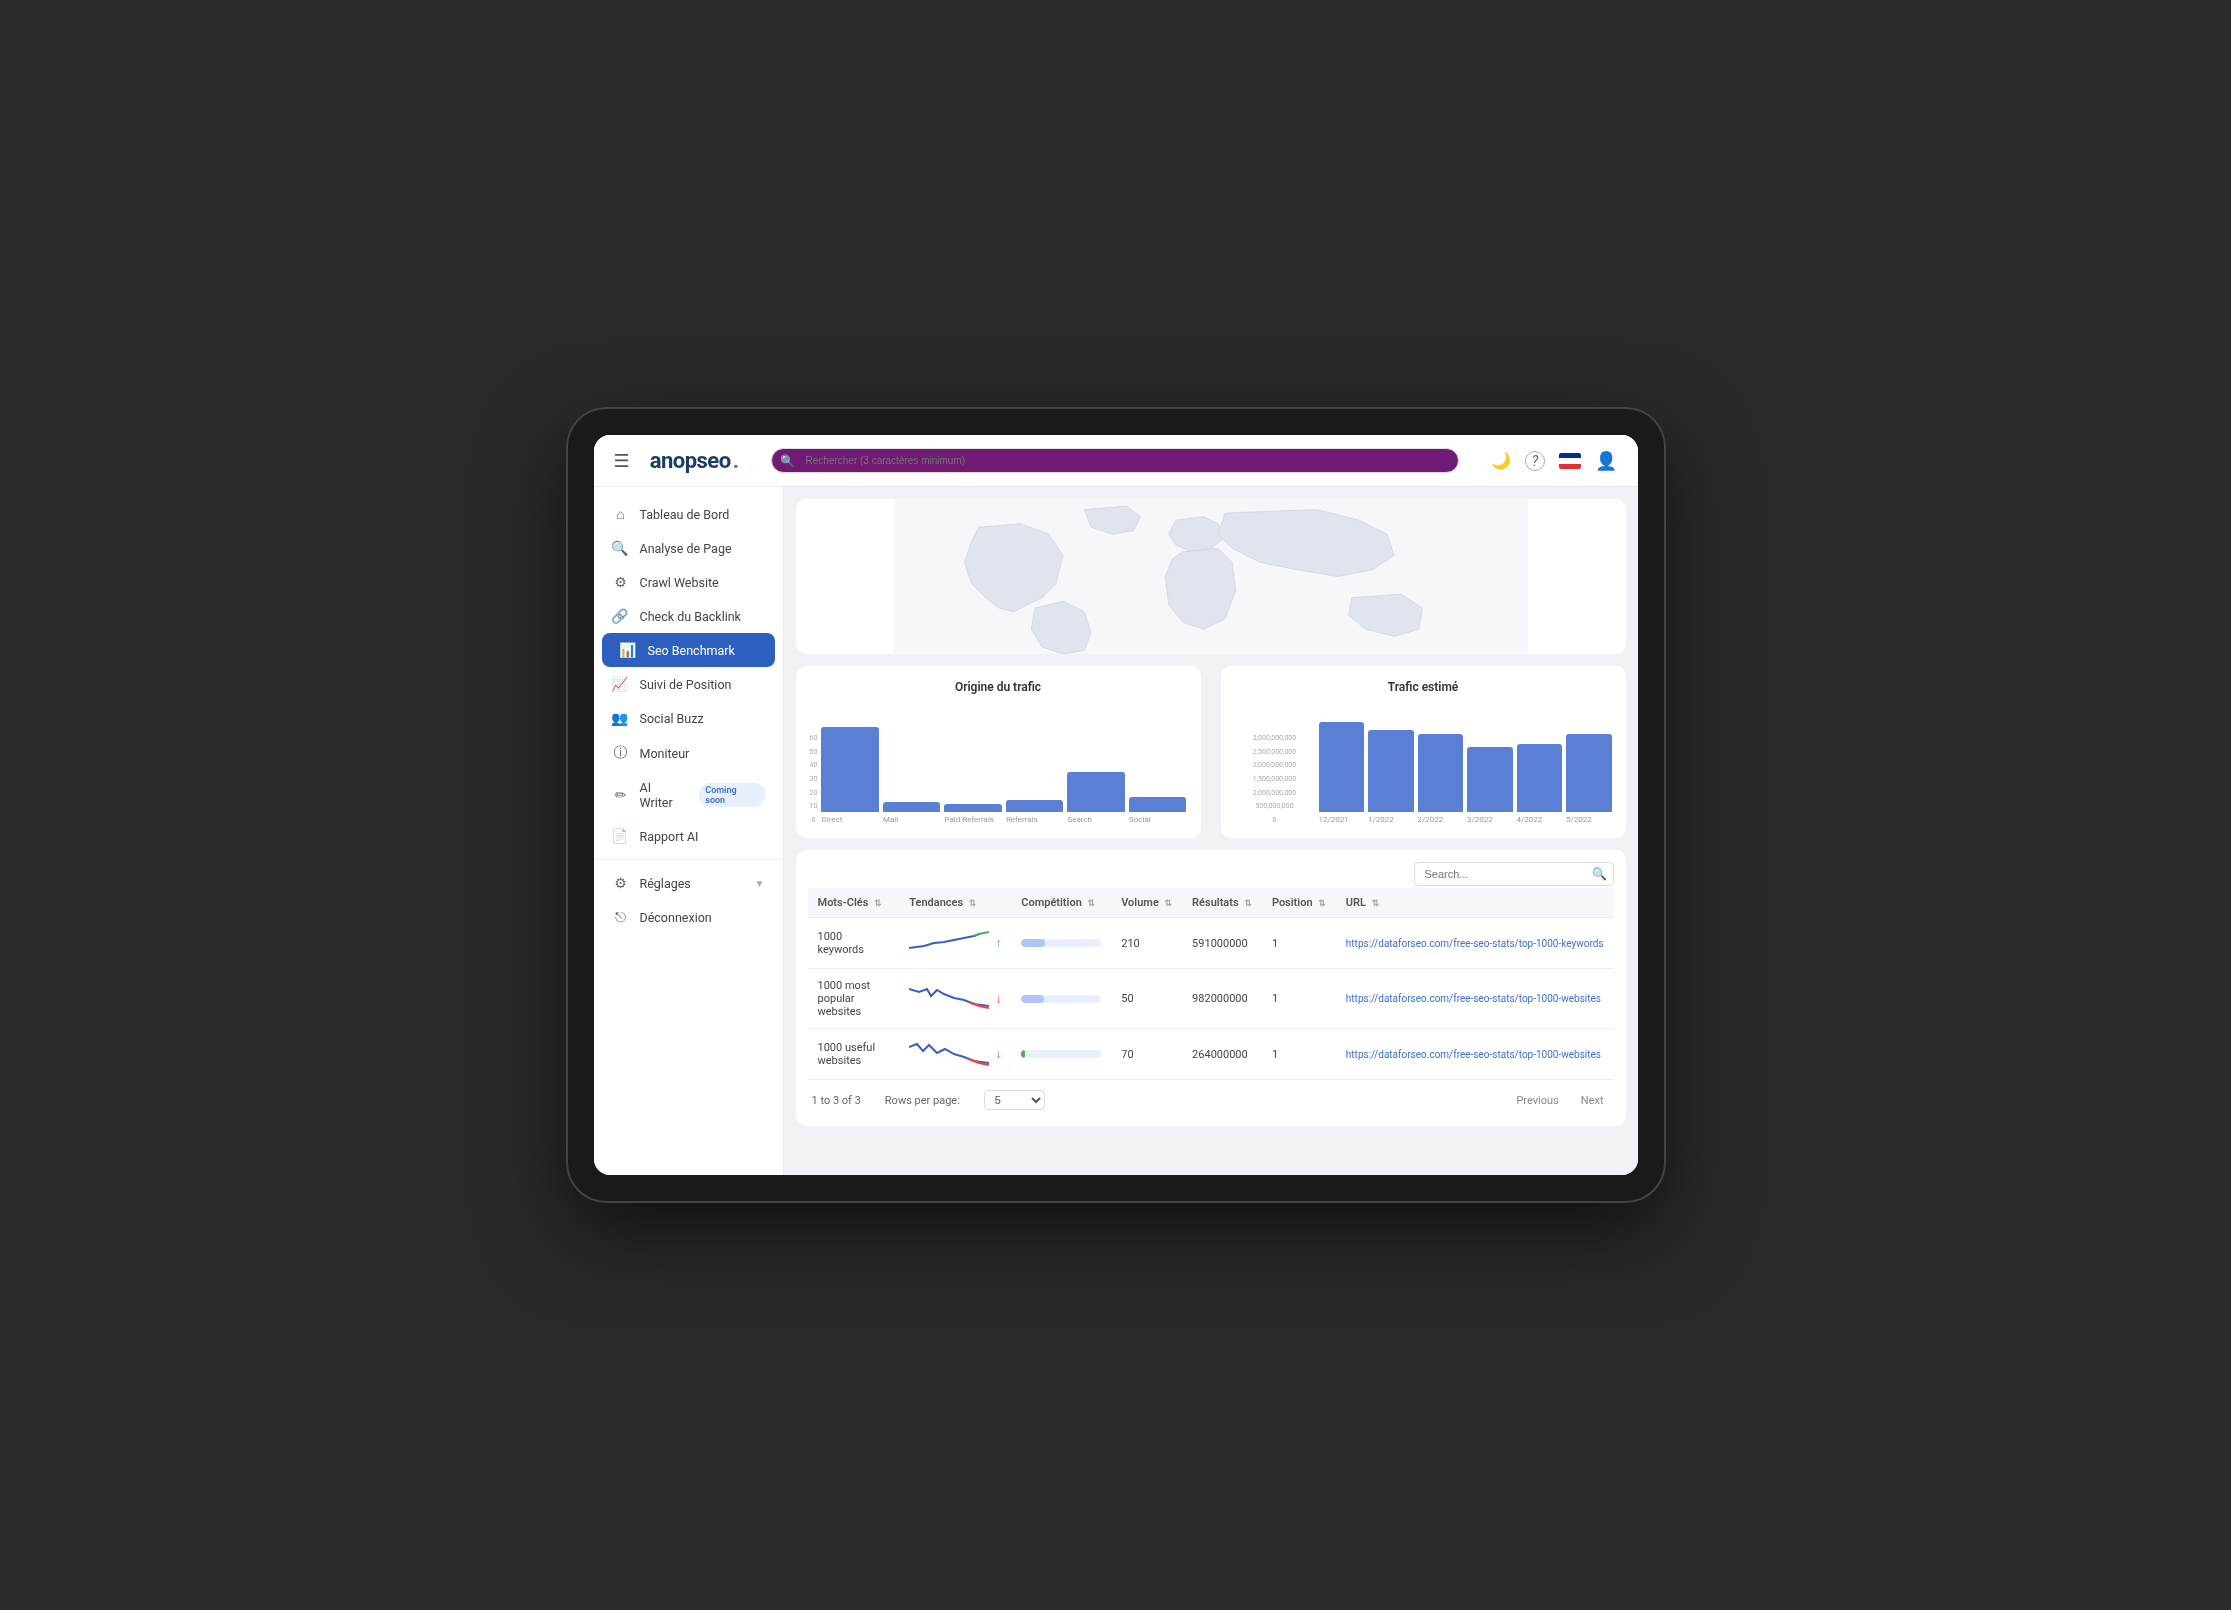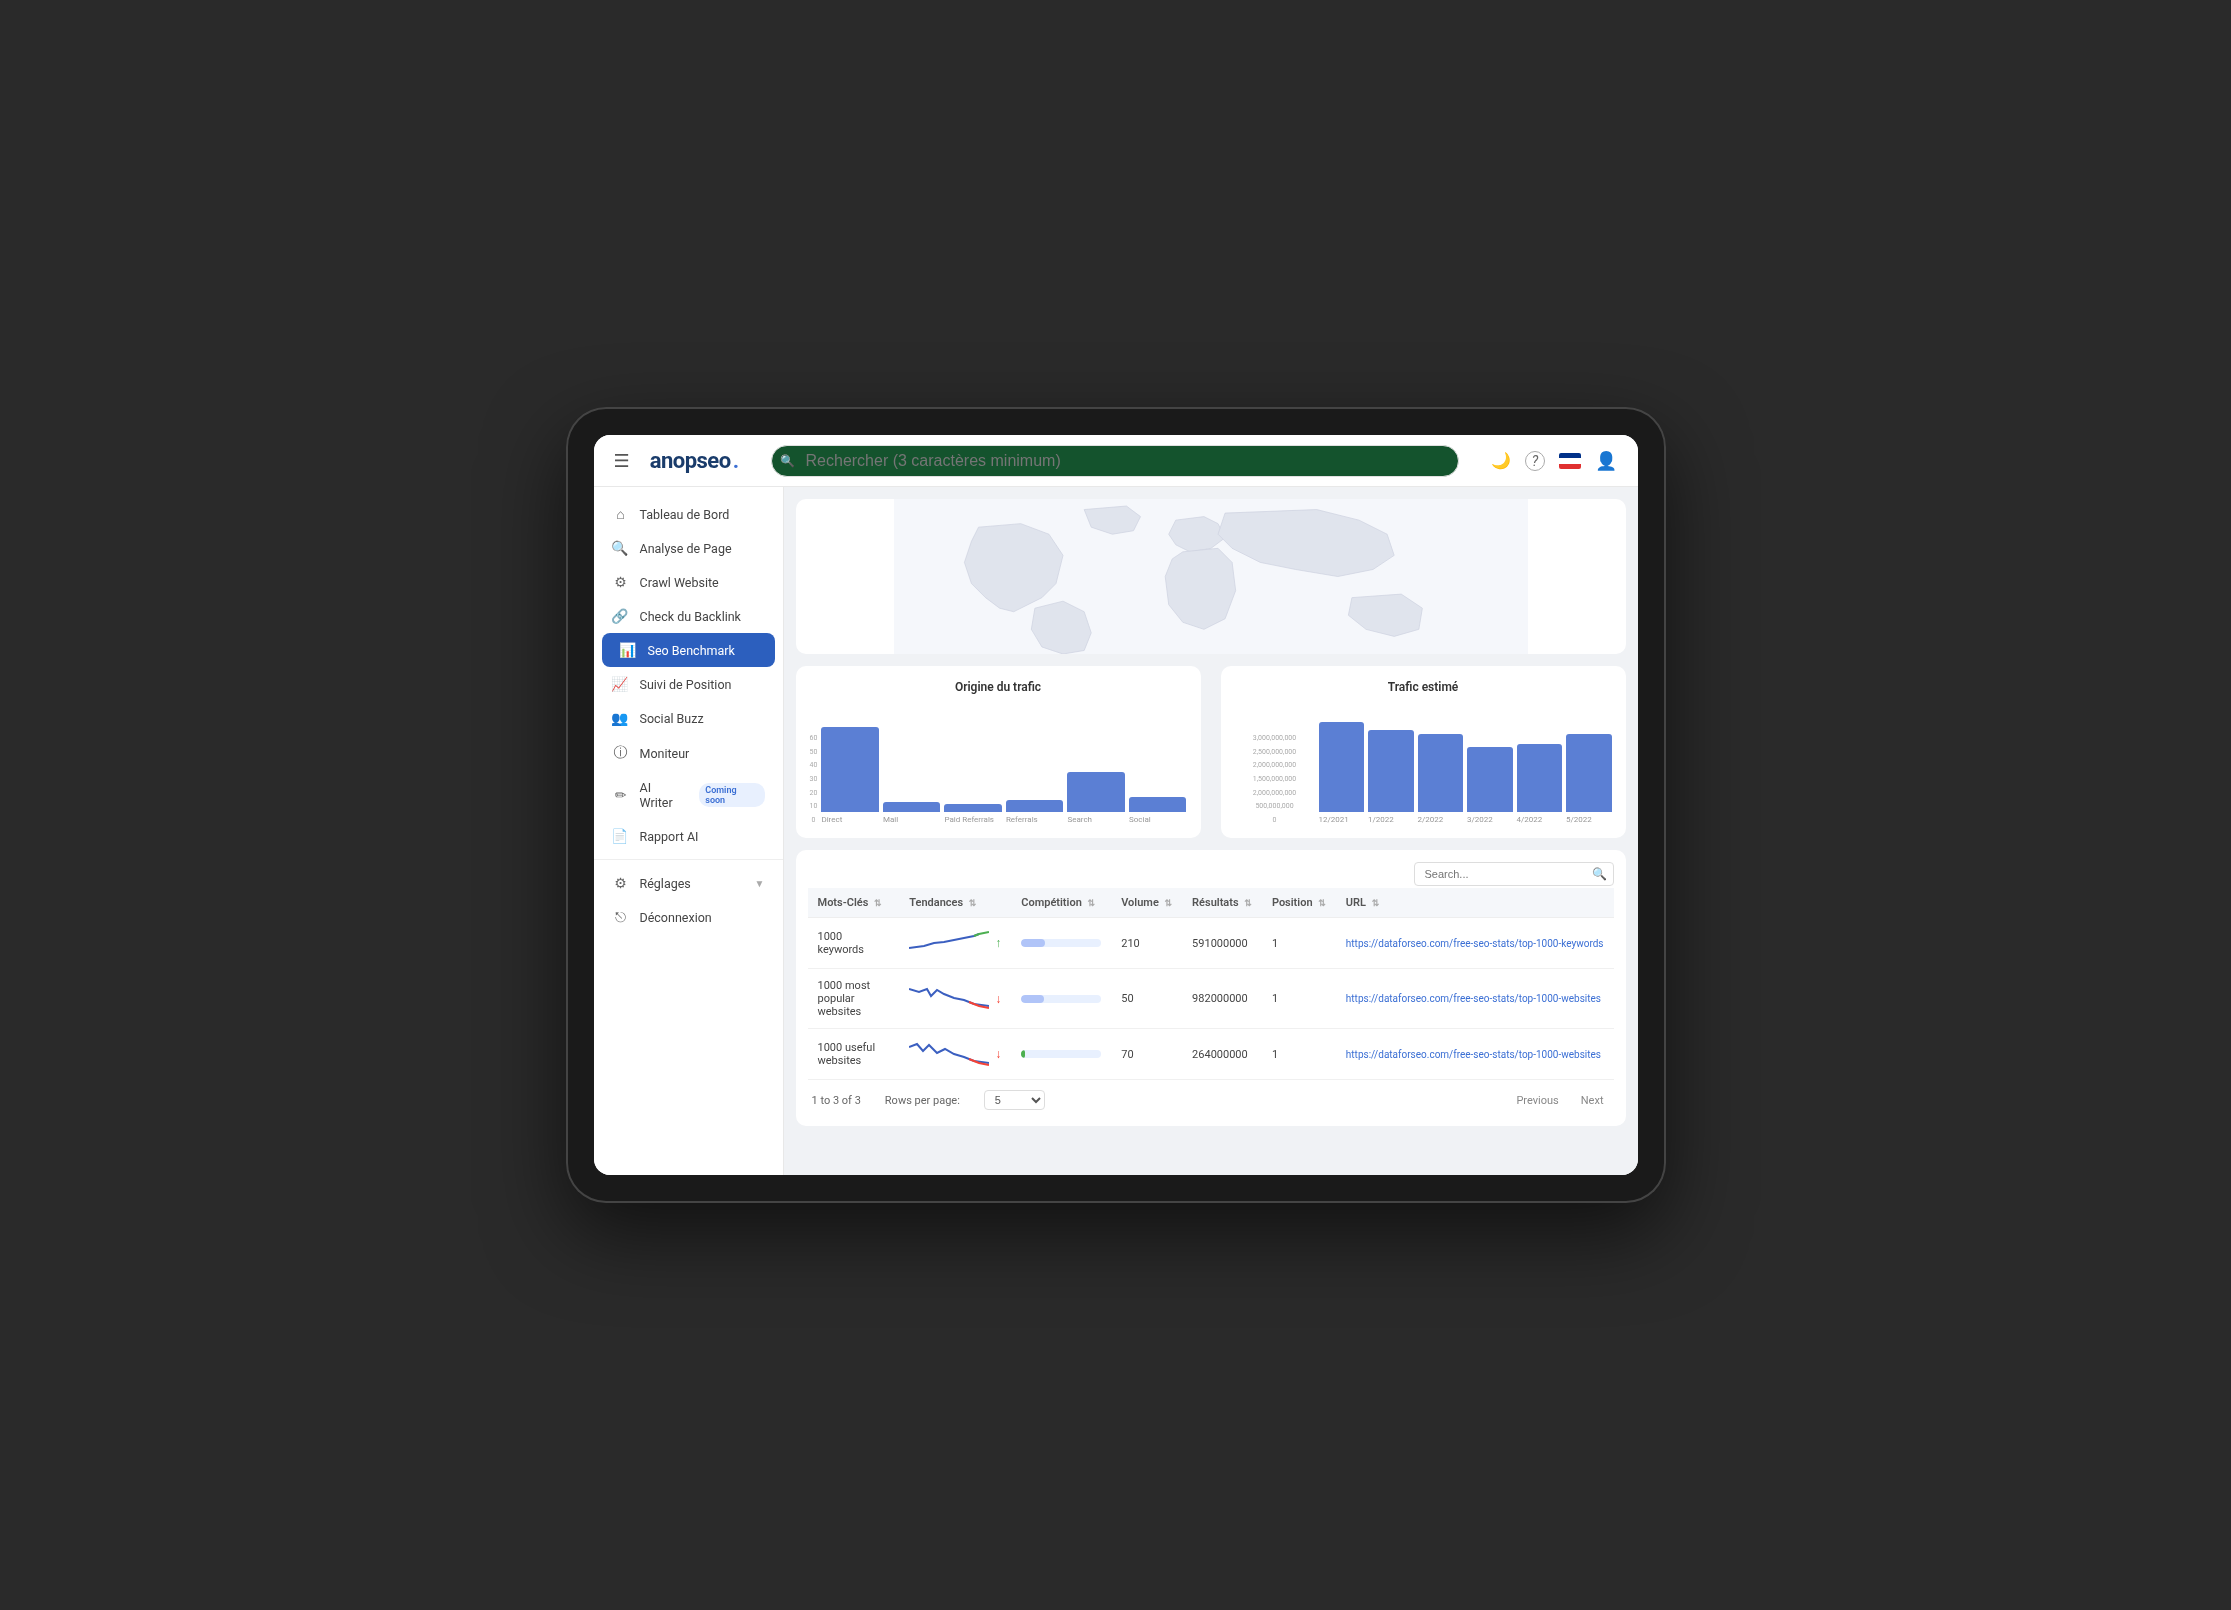--- a/index.html
+++ b/index.html
@@ -56,24 +56,24 @@
     .search-bar {
       flex: 1;
       margin: 0 20px;
       position: relative;
     }
     .search-bar input {
       width: 100%;
       border: 1px solid #e0e0e0;
       border-radius: 20px;
       padding: 6px 16px 6px 34px;
-      font-size: 16px;
+      font-size: 10px;
       color: #999;
       outline: none;
-      background: #14532d;
+      background: #701a75;
     }
     .search-icon-small {
       position: absolute;
       left: 10px;
       top: 50%;
       transform: translateY(-50%);
       color: #aaa;
       font-size: 12px;
     }
     .top-bar-actions {

